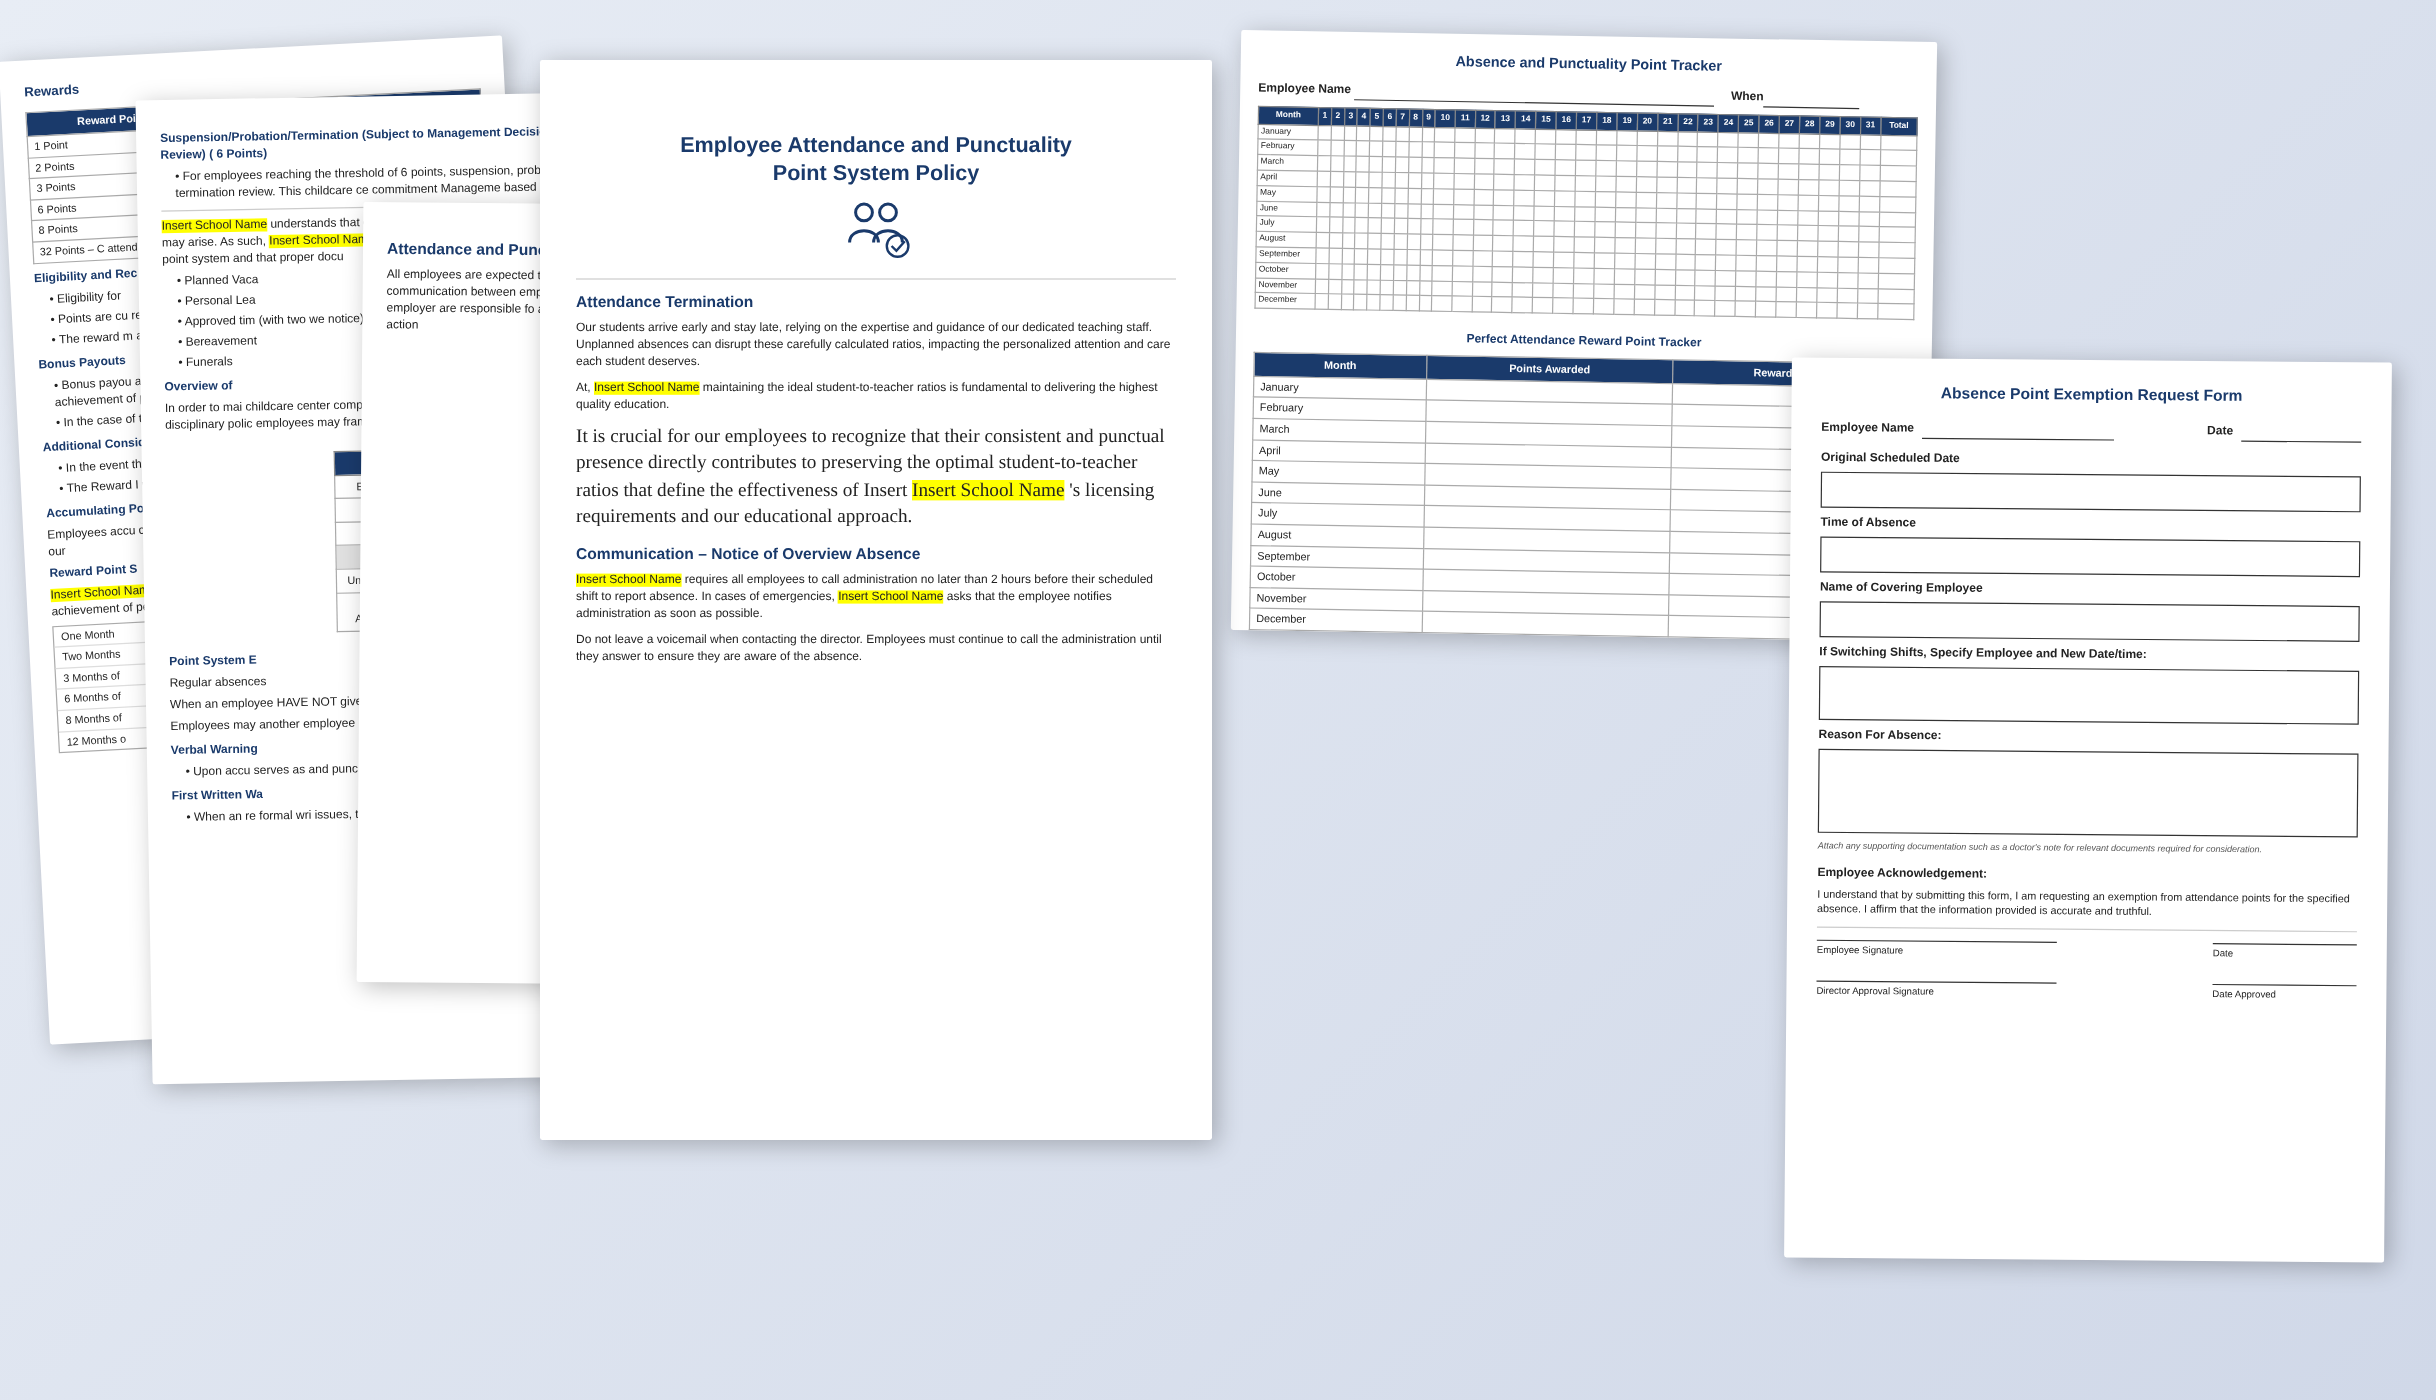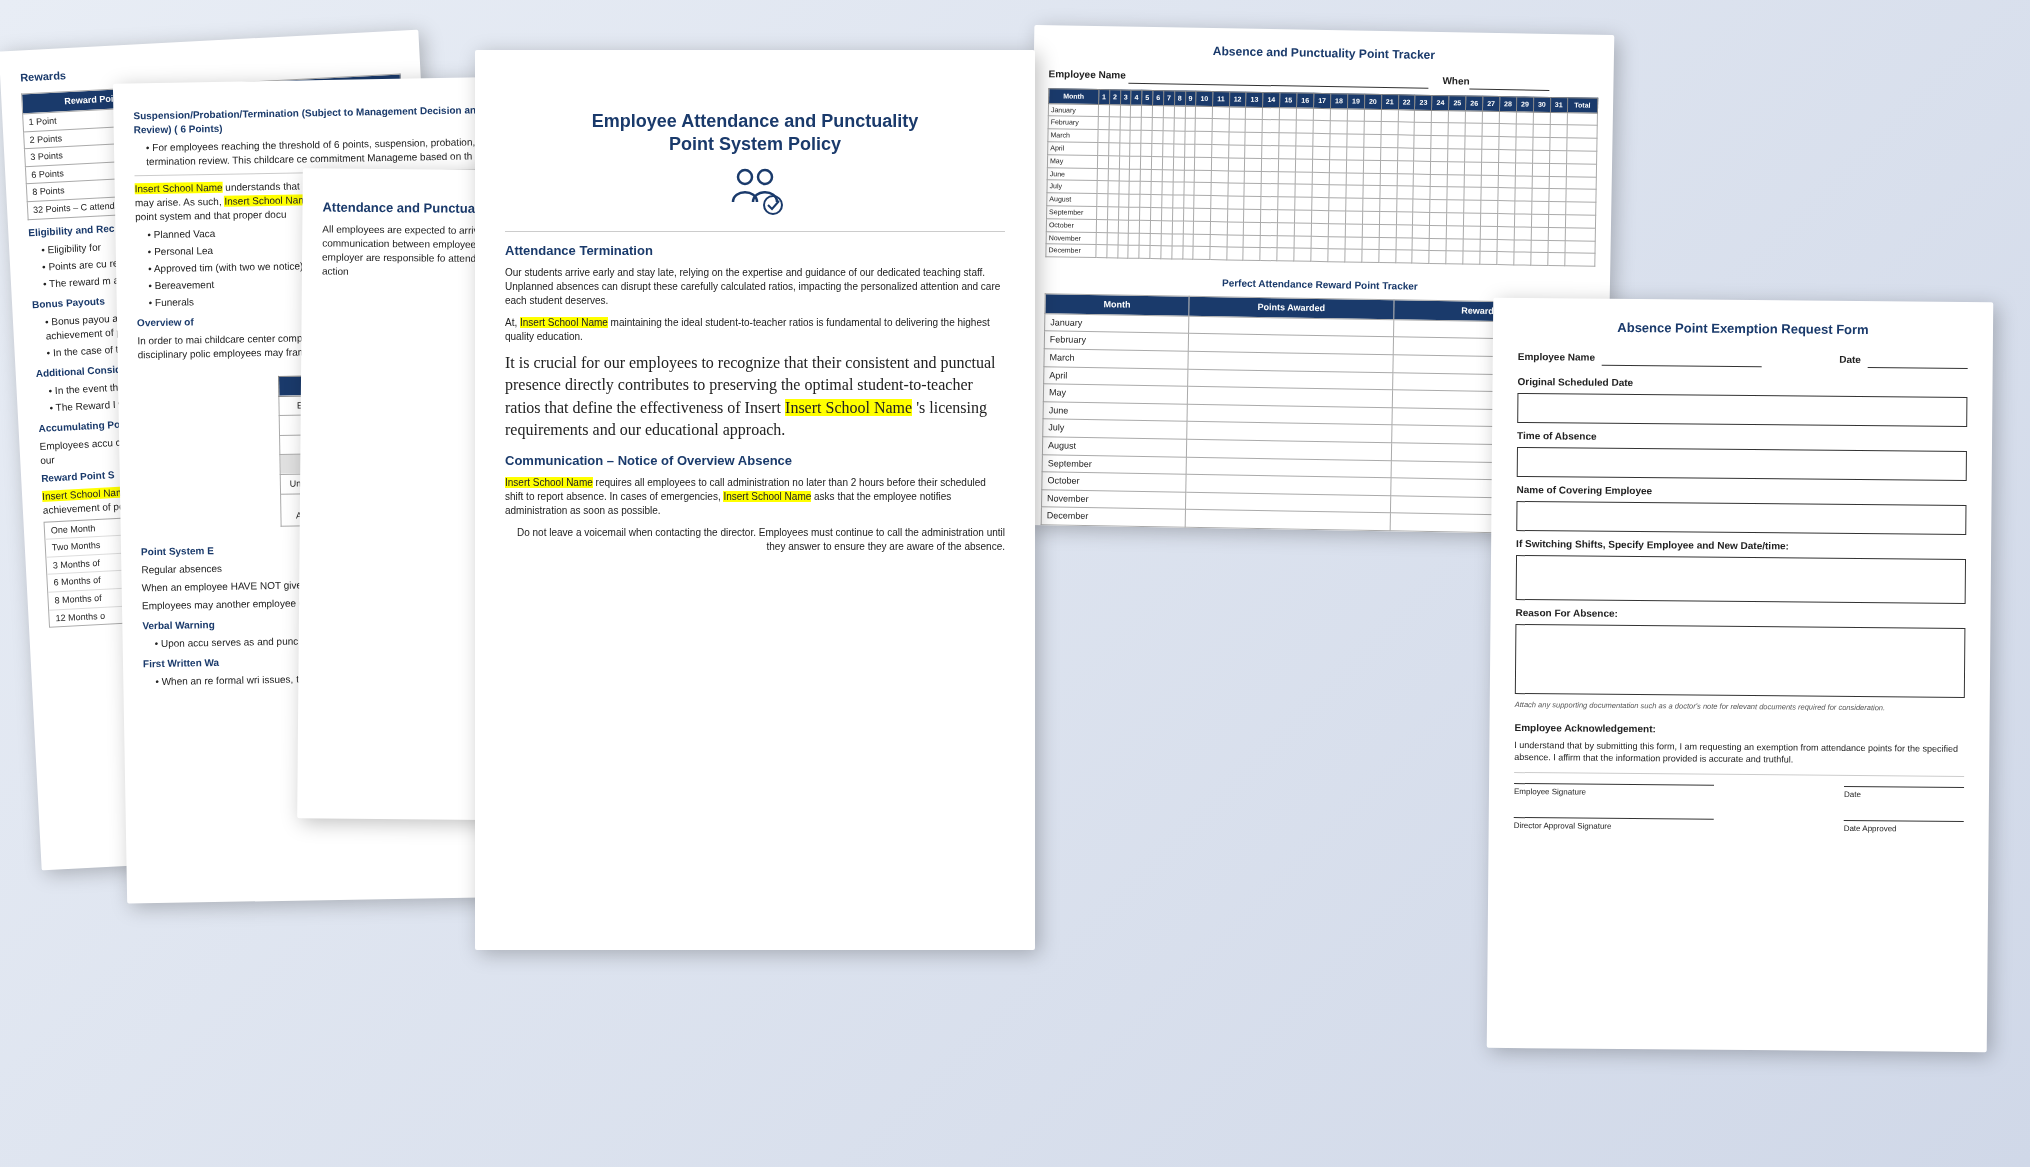--- a/index.html
+++ b/index.html
@@ -50,21 +50,20 @@
     }
 
     
     .doc4 {
       left: 450px;
       top: 50px;
       width: 560px;
       height: 900px;
       transform: rotate(0deg);
       z-index: 4;
-      margin-left: 25px;
     }
 
     
     .doc5 {
       right: 420px;
       top: 30px;
       width: 580px;
       height: 500px;
       transform: rotate(1deg);
       z-index: 3;
@@ -387,21 +386,21 @@
       At, <span class="highlight-yellow">Insert School Name</span> maintaining the ideal student-to-teacher ratios is fundamental to delivering the highest quality education.
     </div>
     <div style="font-size:16px; margin-bottom:8px;font-family:Liberation Serif, serif;">
       It is crucial for our employees to recognize that their consistent and punctual presence directly contributes to preserving the optimal student-to-teacher ratios that define the effectiveness of Insert <span class="highlight-yellow">Insert School Name</span> 's licensing requirements and our educational approach.
     </div>
 
     <div class="section-header">Communication – Notice of Overview Absence</div>
     <div style="font-size:10px; margin-bottom:8px;">
       <span class="highlight-yellow">Insert School Name</span> requires all employees to call administration no later than 2 hours before their scheduled shift to report absence. In cases of emergencies, <span class="highlight-yellow">Insert School Name</span> asks that the employee notifies administration as soon as possible.
     </div>
-    <div style="font-size:10px; margin-bottom:8px;text-align:right;">
+    <div style="font-size:10px; margin-bottom:8px;">
       Do not leave a voicemail when contacting the director. Employees must continue to call the administration until they answer to ensure they are aware of the absence.
     </div>
   </div>
 </div>
 
 <div class="document-container doc5">
   <div class="doc-content" style="padding:15px;">
     <div style="text-align:center; font-size:12px; font-weight:bold; color:#1a3a6b; margin-bottom:10px;">Absence and Punctuality Point Tracker</div>
 
     <div style="font-size:10px; margin-bottom:6px;">

